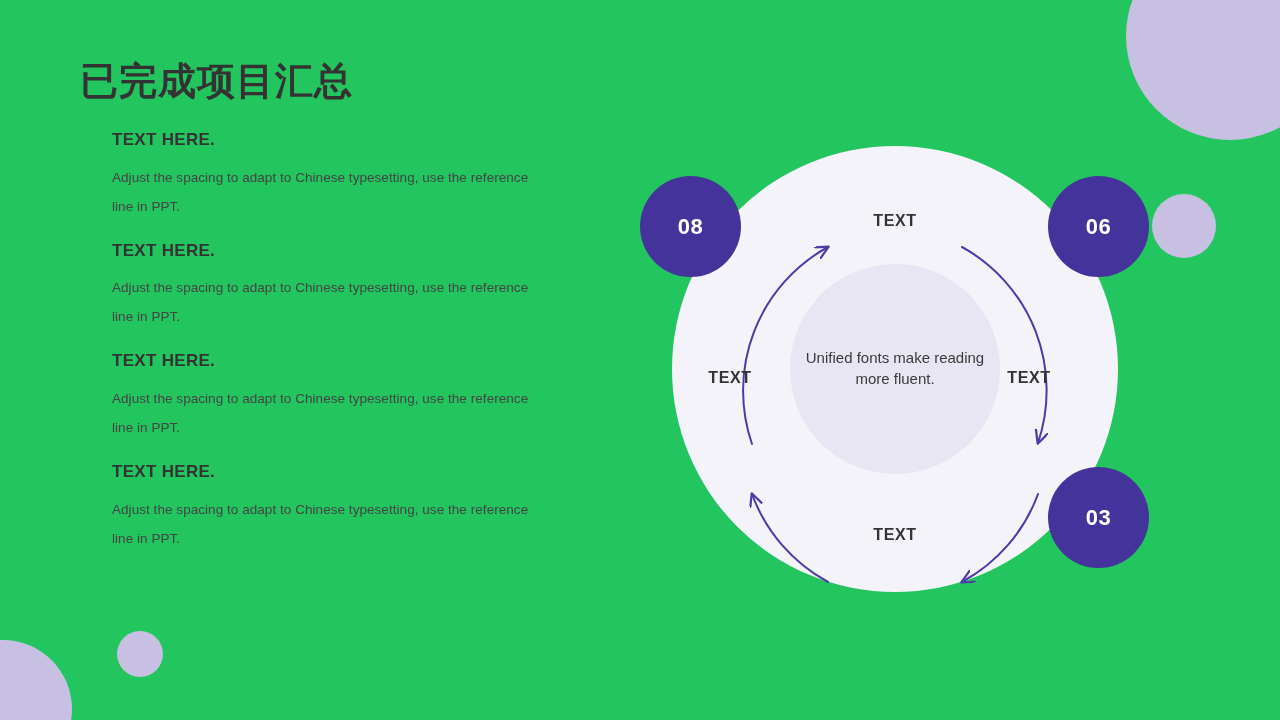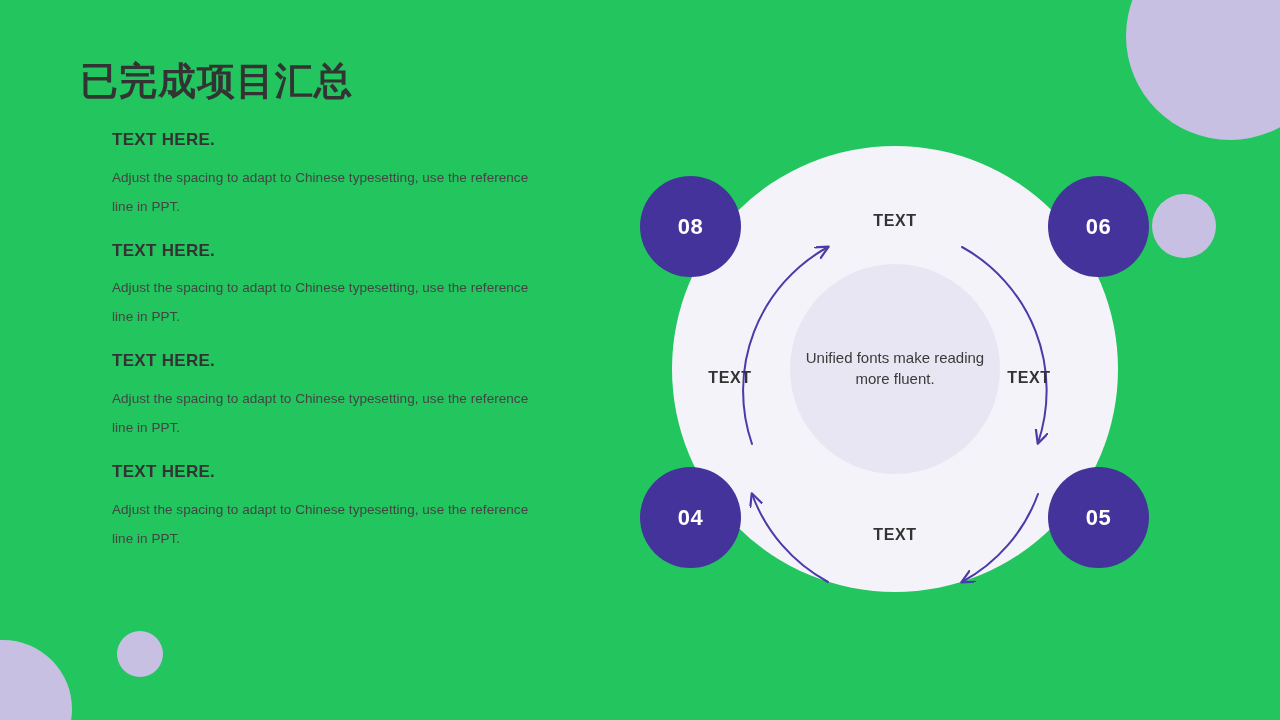--- a/index.html
+++ b/index.html
@@ -227,18 +227,17 @@
 
     <div class="center-text">Unified fonts make reading more fluent.</div>
 
     <div class="spoke-label lbl-top">TEXT</div>
     <div class="spoke-label lbl-right">TEXT</div>
     <div class="spoke-label lbl-bottom">TEXT</div>
     <div class="spoke-label lbl-left">TEXT</div>
 
     <div class="num-circle num-01">08</div>
     <div class="num-circle num-02">06</div>
-    <div class="num-circle num-03">05</div>
-    <div class="num-circle num-04">04</div>
+    <div class="num-circle num-03">03</div>
 
   </div>
 
 </div>
 
 </body></html>

